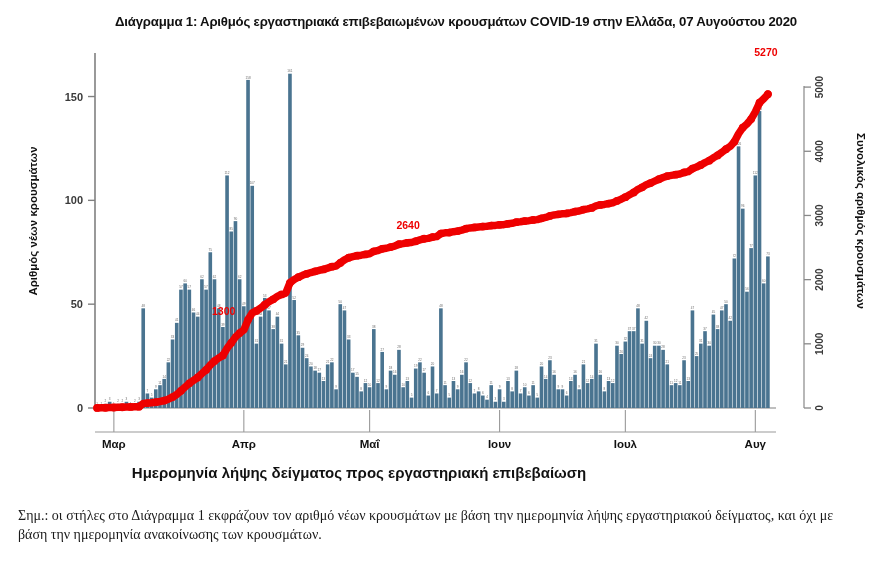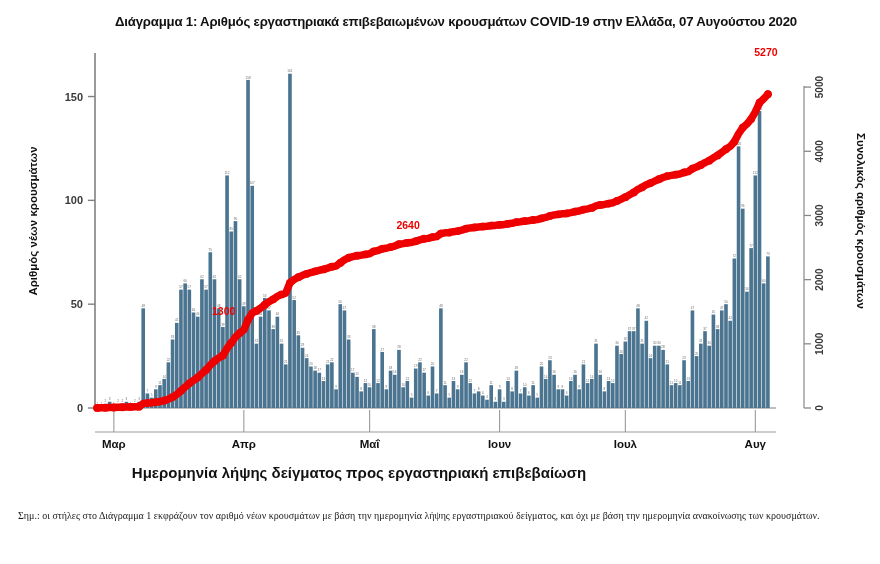--- a/index.html
+++ b/index.html
@@ -22,21 +22,21 @@
     position:absolute;left:756px;top:215px;width:210px;text-align:center;
     font-size:11.5px;font-weight:bold;color:#111;
     transform:rotate(90deg);transform-origin:center center;
   }
   .xlabel{
     position:absolute;left:0;top:464px;width:718px;text-align:center;
     font-size:15px;font-weight:bold;color:#111;
   }
   .note{
     position:absolute;left:18px;top:506px;width:846px;
-    font-size:10px;line-height:19px;color:#1a1a1a;
+    font-size:14px;line-height:19px;color:#1a1a1a;
     font-family:"Liberation Serif", serif;
   }
   svg{position:absolute;left:0;top:0;}
   .ticktxt{font-family:"Liberation Sans",sans-serif;font-size:11px;fill:#3a3a3a;font-weight:bold;}
   .ticktxt-r{font-family:"Liberation Sans",sans-serif;font-size:10px;fill:#3a3a3a;font-weight:bold;}
   .monthtxt{font-family:"Liberation Sans",sans-serif;font-size:11.5px;fill:#111;font-weight:bold;}
   .barlabel{font-family:"Liberation Sans",sans-serif;font-size:3.1px;fill:#6b6b6b;}
   .annot{font-family:"Liberation Sans",sans-serif;font-size:10.5px;font-weight:bold;fill:#ee0000;}
 </style>
 </head>

